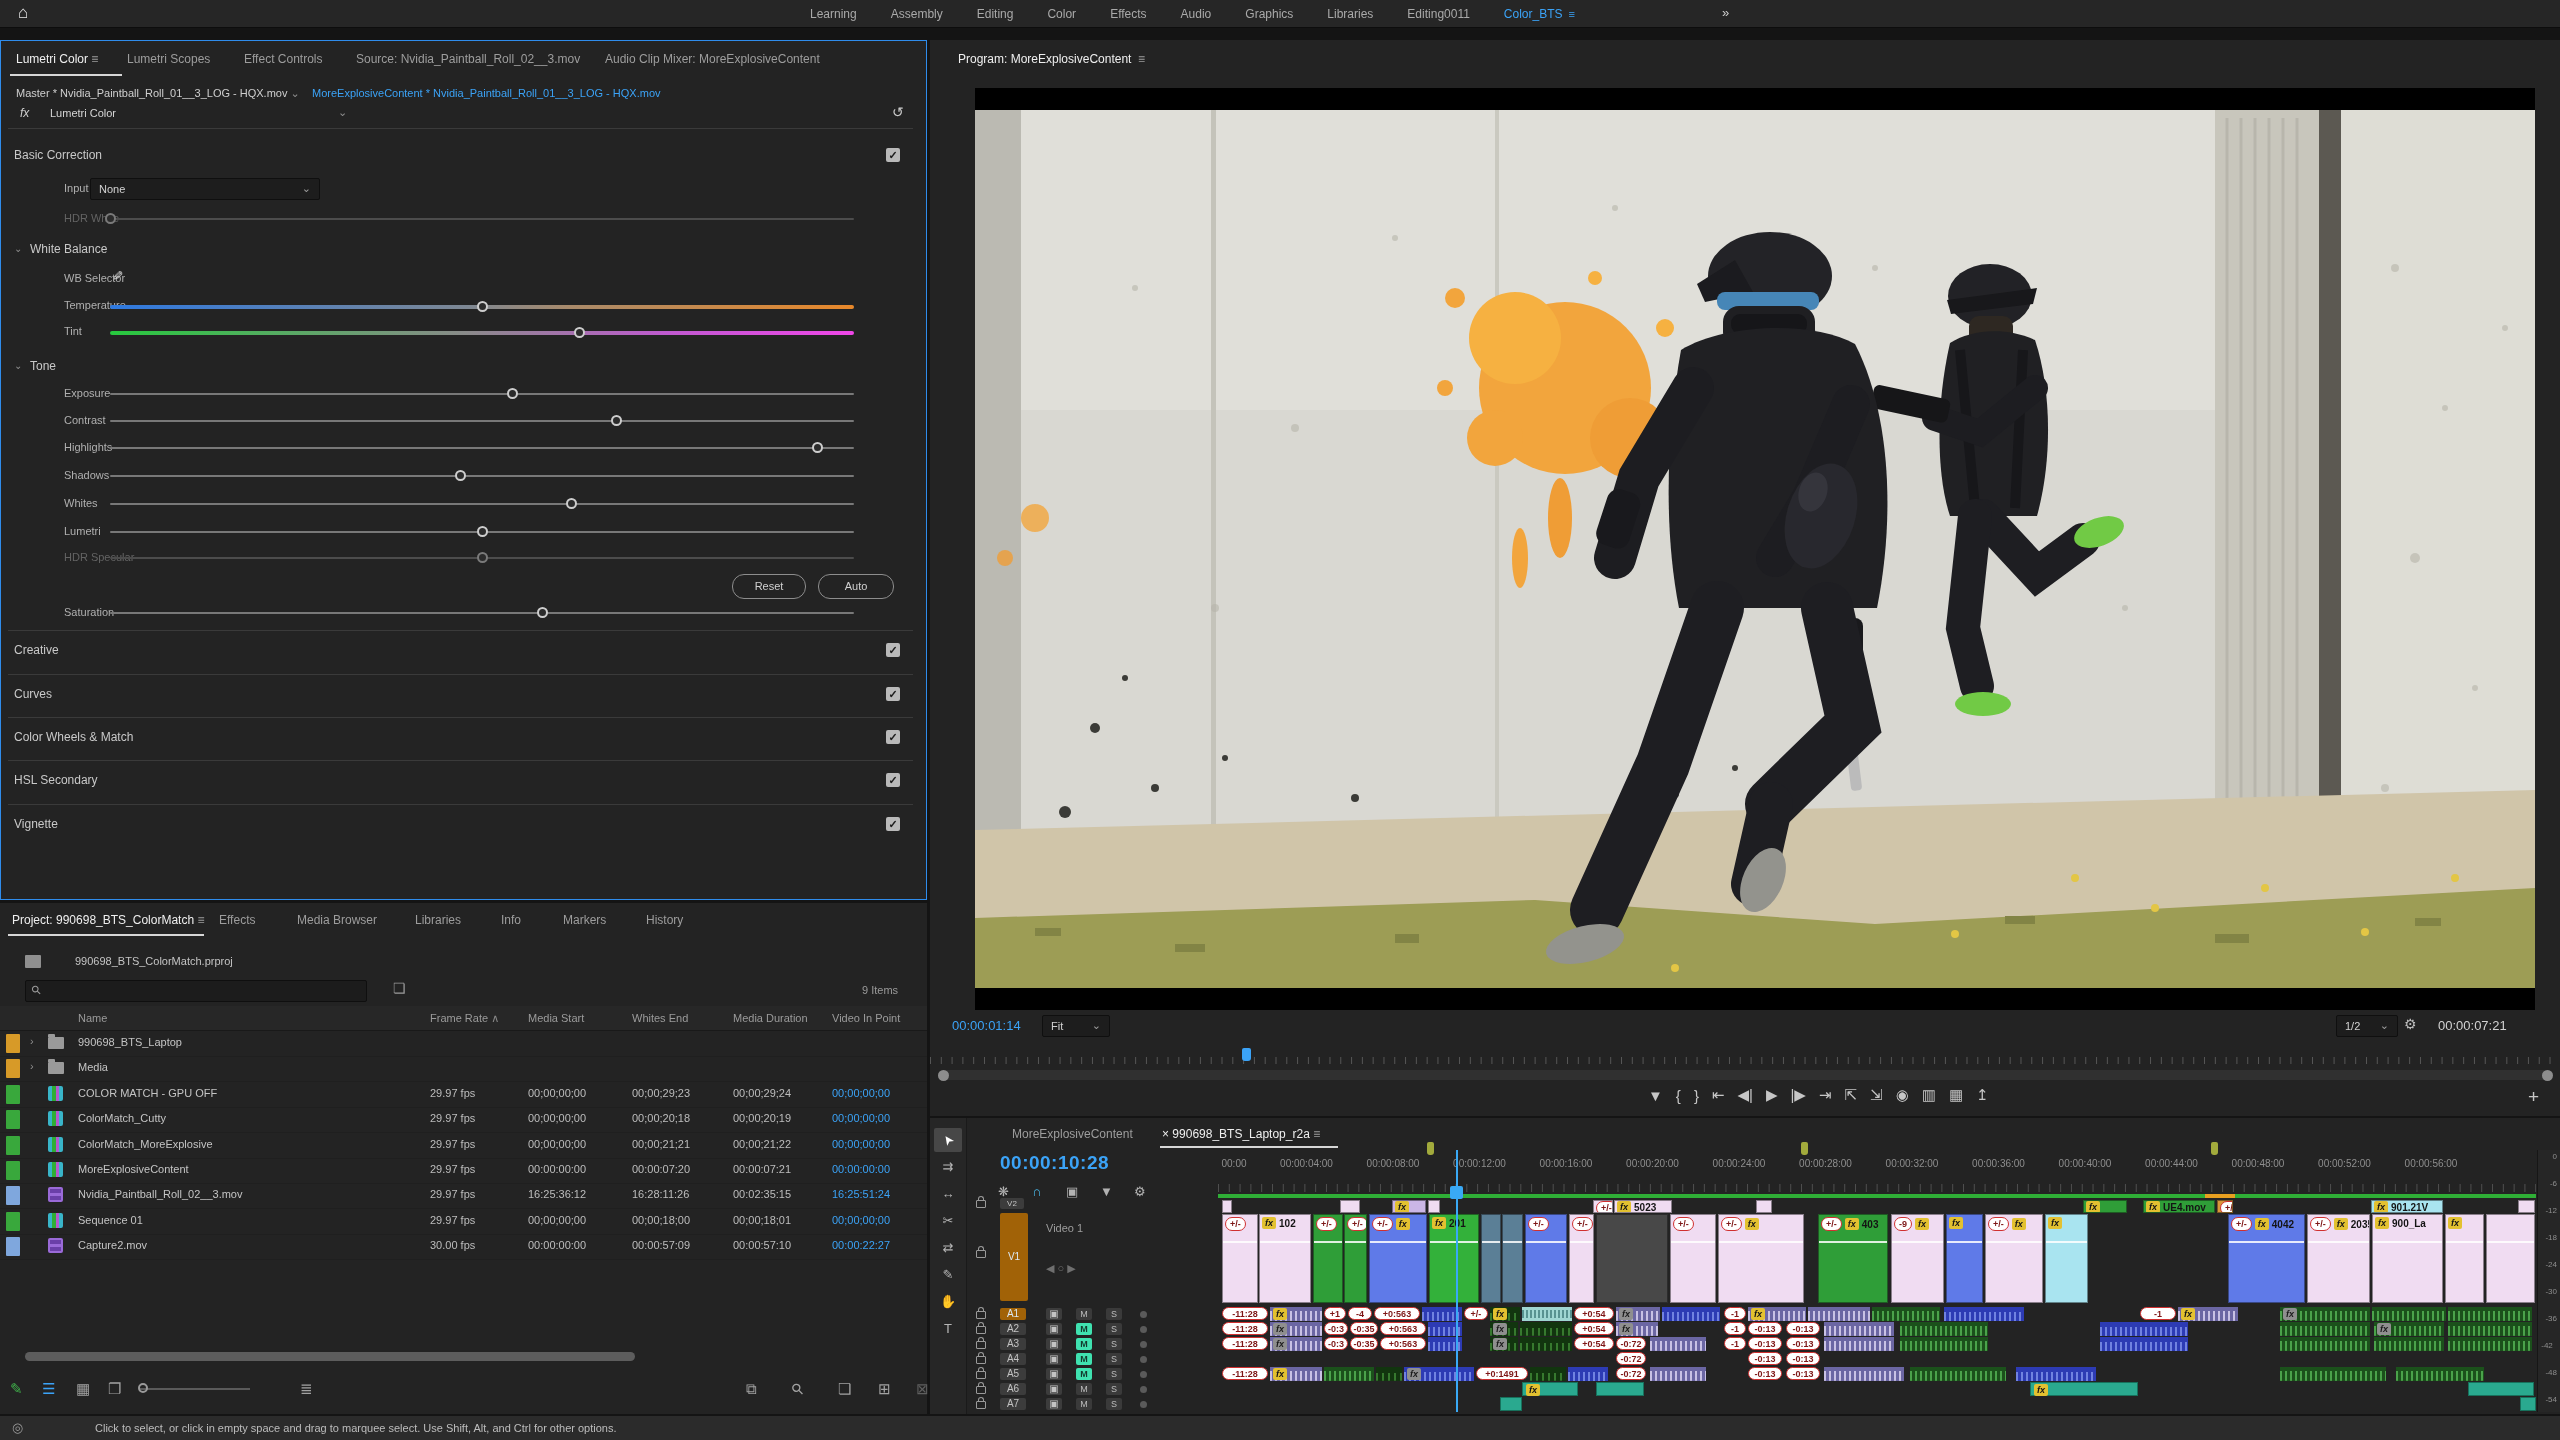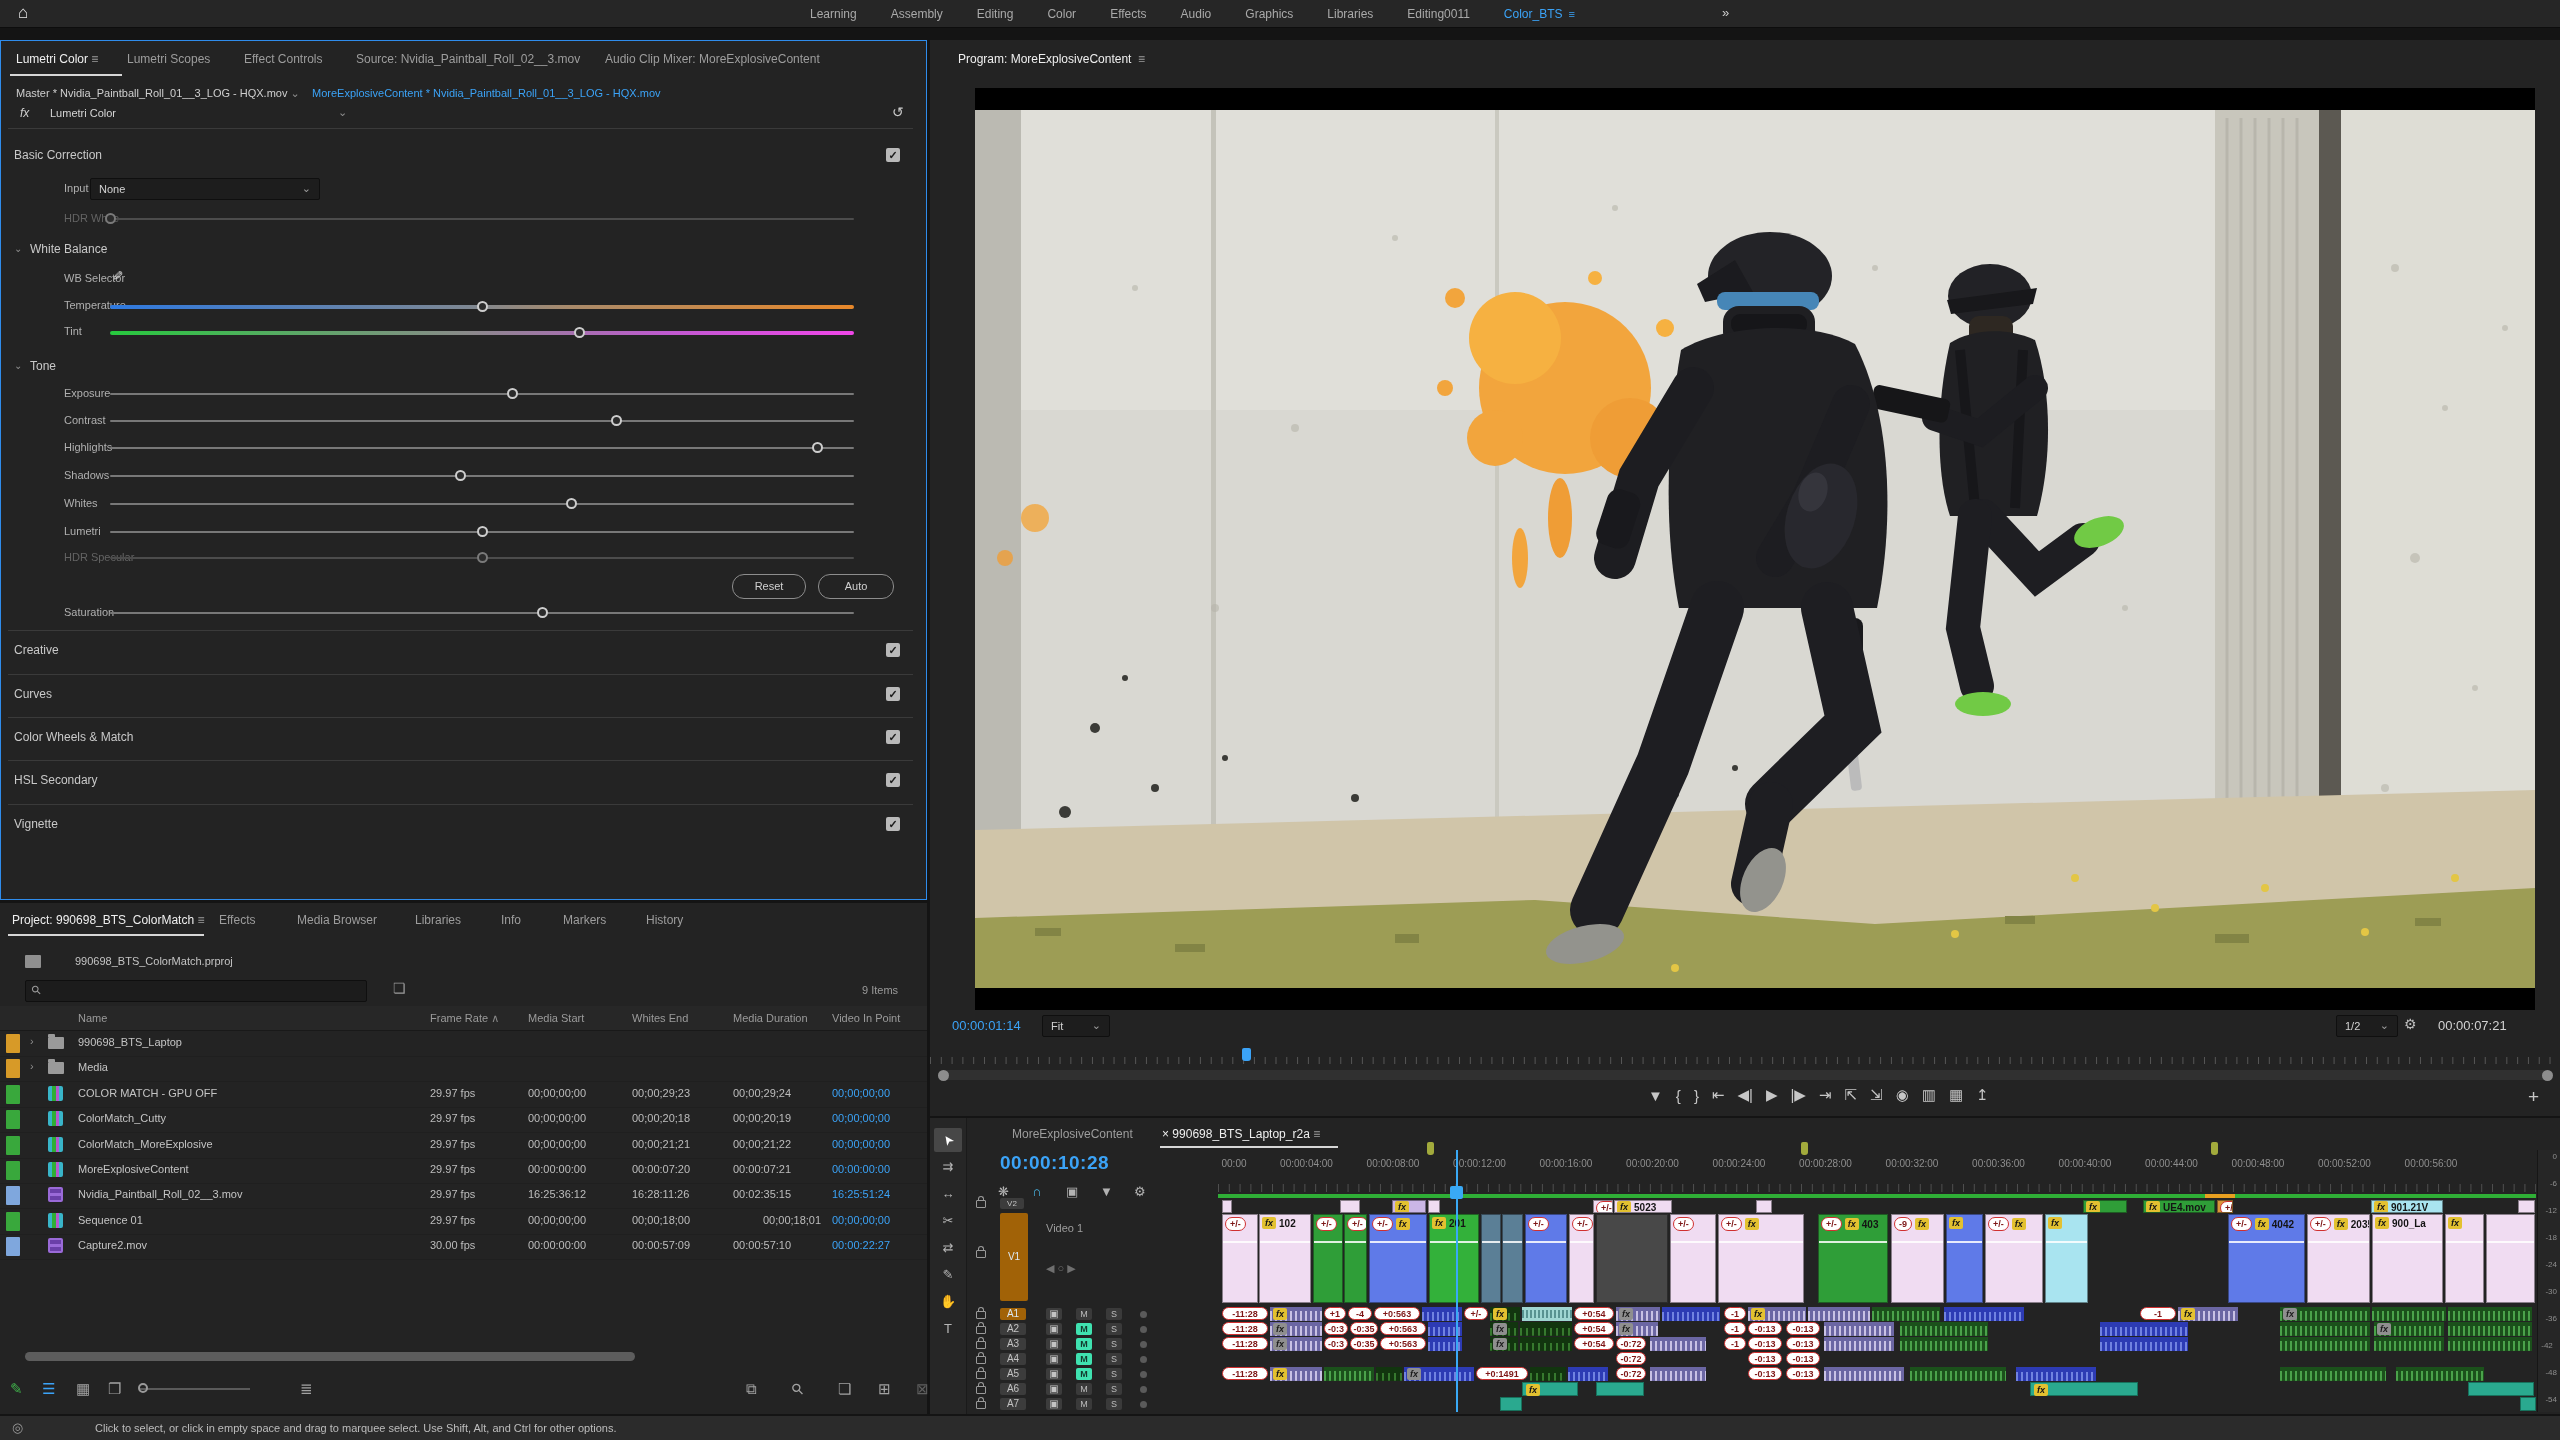--- a/index.html
+++ b/index.html
@@ -334,21 +334,21 @@
       <div class="rcell" style="left: 733px;">00:02:35:15</div>
       <div class="rcell blue" style="left: 832px;">16:25:51:24</div>
     </div>
     <div class="prow" style="top: 1208.8px;">
       <div class="chip" style="background: rgb(57, 168, 60);"></div>
       <div class="ic-seq"></div>
       <div class="rname">Sequence 01</div>
       <div class="rcell" style="left: 430px;">29.97 fps</div>
       <div class="rcell" style="left: 528px;">00;00;00;00</div>
       <div class="rcell" style="left: 632px;">00;00;18;00</div>
-      <div class="rcell" style="left: 763px;">00;00;18;01</div>
+      <div class="rcell" style="left: 733px;">00;00;18;01</div>
       <div class="rcell blue" style="left: 832px;">00;00;00;00</div>
     </div>
     <div class="prow" style="top: 1234.2px;">
       <div class="chip" style="background: rgb(127, 167, 221);"></div>
       <div class="ic-movie"></div>
       <div class="rname">Capture2.mov</div>
       <div class="rcell" style="left: 430px;">30.00 fps</div>
       <div class="rcell" style="left: 528px;">00:00:00:00</div>
       <div class="rcell" style="left: 632px;">00:00:57:09</div>
       <div class="rcell" style="left: 733px;">00:00:57:10</div>

